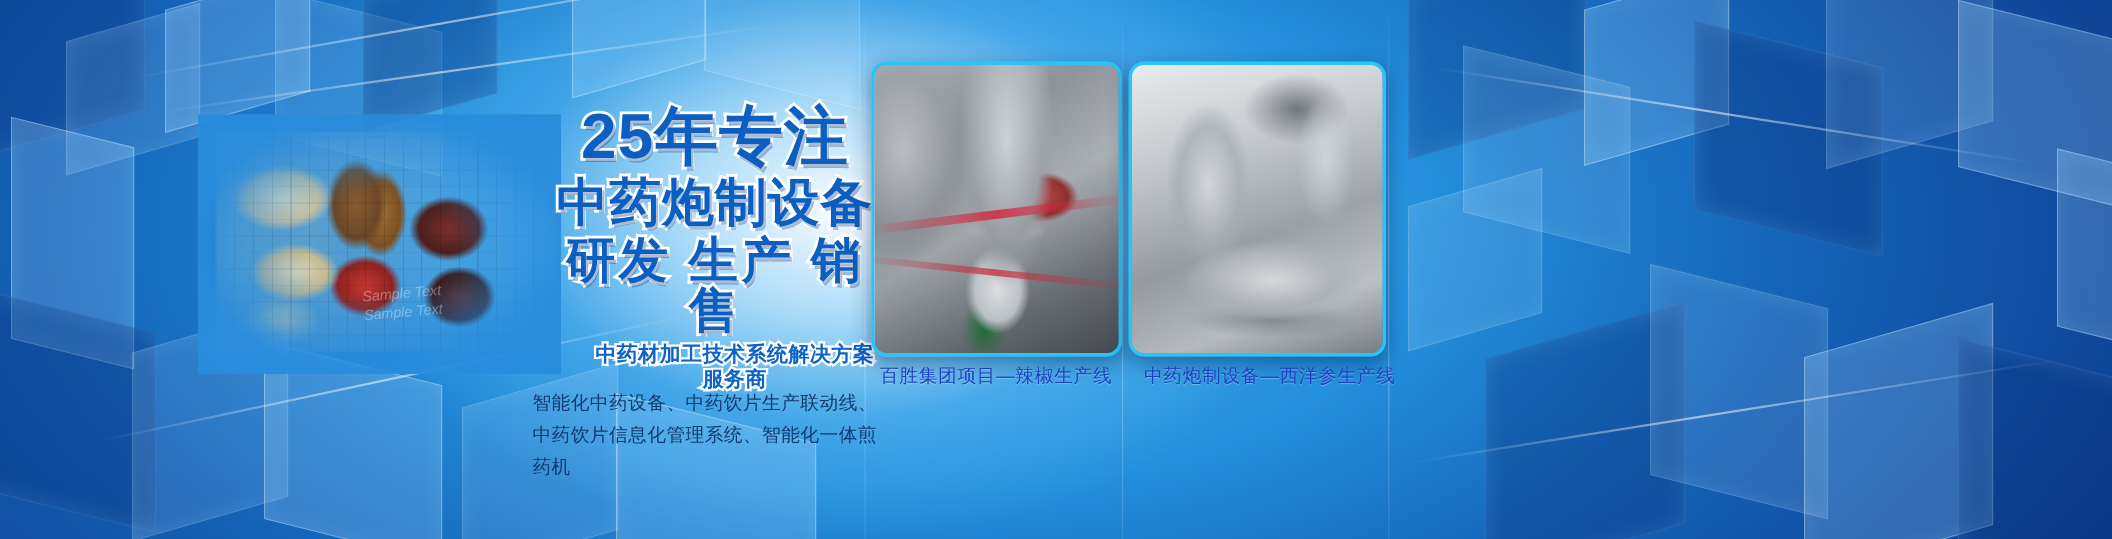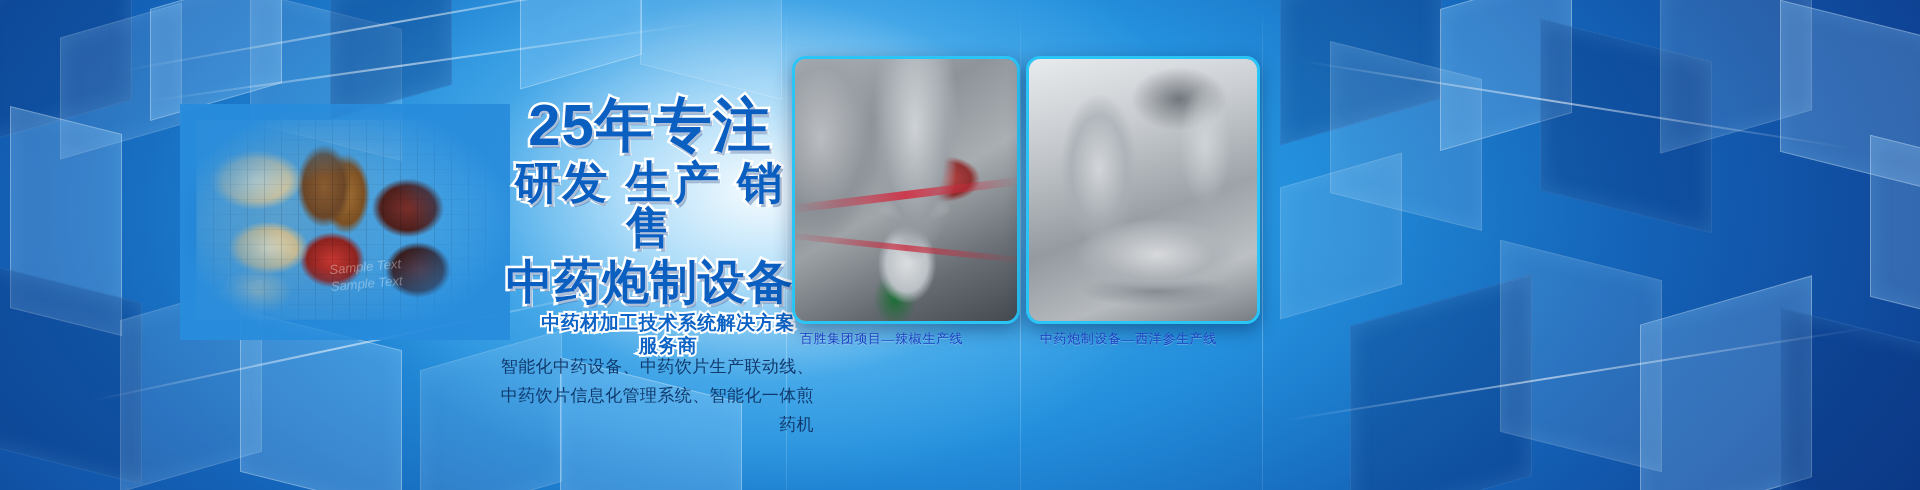--- a/index.html
+++ b/index.html
@@ -120,21 +120,21 @@
     paint-order: stroke fill;
     letter-spacing: 0.5px;
     line-height: 1.2;
     margin-left: 36px;
   }
   .body-copy {
     position: absolute;
     left: 484px;
     top: 352px;
     width: 330px;
-    text-align: right;
+    text-align: left;
     color: #103a6d;
     font-size: 17px;
     line-height: 29px;
     letter-spacing: 0.4px;
   }
 
   
   .photo-card {
     position: absolute;
     border-radius: 14px;
@@ -182,25 +182,24 @@
       radial-gradient(ellipse 44px 86px at 70px 110px, #d7dbdf 0%, #a9b0b7 62%, rgba(169,176,183,0) 88%),
       radial-gradient(ellipse 30px 70px at 176px 86px, #cfd5da 0%, rgba(207,213,218,0) 86%),
       radial-gradient(ellipse 60px 40px at 150px 40px, #5a6068 0%, rgba(90,96,104,0) 80%),
       linear-gradient(160deg, #e3e6e9 0%, #c3c8cd 30%, #9ba2a9 58%, #c9ced3 80%, #848b92 100%);
   }
 
   .caption {
     position: absolute;
     top: 330px;
     color: #1a3fc0;
-    font-size: 13px;
+    font-size: 17px;
     letter-spacing: 0.6px;
     white-space: nowrap;
     text-shadow: 0 1px 1px rgba(255,255,255,0.35);
-    font-family: Liberation Serif, serif;
   }
   .cap-a { left: 800px; }
   .cap-b { left: 1040px; }
 </style>
 </head>
 <body>
 
 <div class="banner">
 
   <div class="shards">
@@ -242,22 +241,22 @@
     <div class="vstripe" style="left:1262px;"></div>
   </div>
 
   <div class="collage"></div>
   <div class="collage-fade"></div>
   <div class="watermark">Sample Text
 Sample Text</div>
 
   <div class="headline">
     <div class="h-line h1">25年专注</div>
+    <div class="h-line h2">中药炮制设备</div>
     <div class="h-line h3">研发 生产 销售</div>
-    <div class="h-line h2">中药炮制设备</div>
     <div class="h4">中药材加工技术系统解决方案服务商</div>
   </div>
 
   <div class="body-copy">智能化中药设备、中药饮片生产联动线、中药饮片信息化管理系统、智能化一体煎药机</div>
 
   <div class="photo-card photo-a">
     <div class="pa-img"></div>
   </div>
   <div class="caption cap-a">百胜集团项目—辣椒生产线</div>
 

